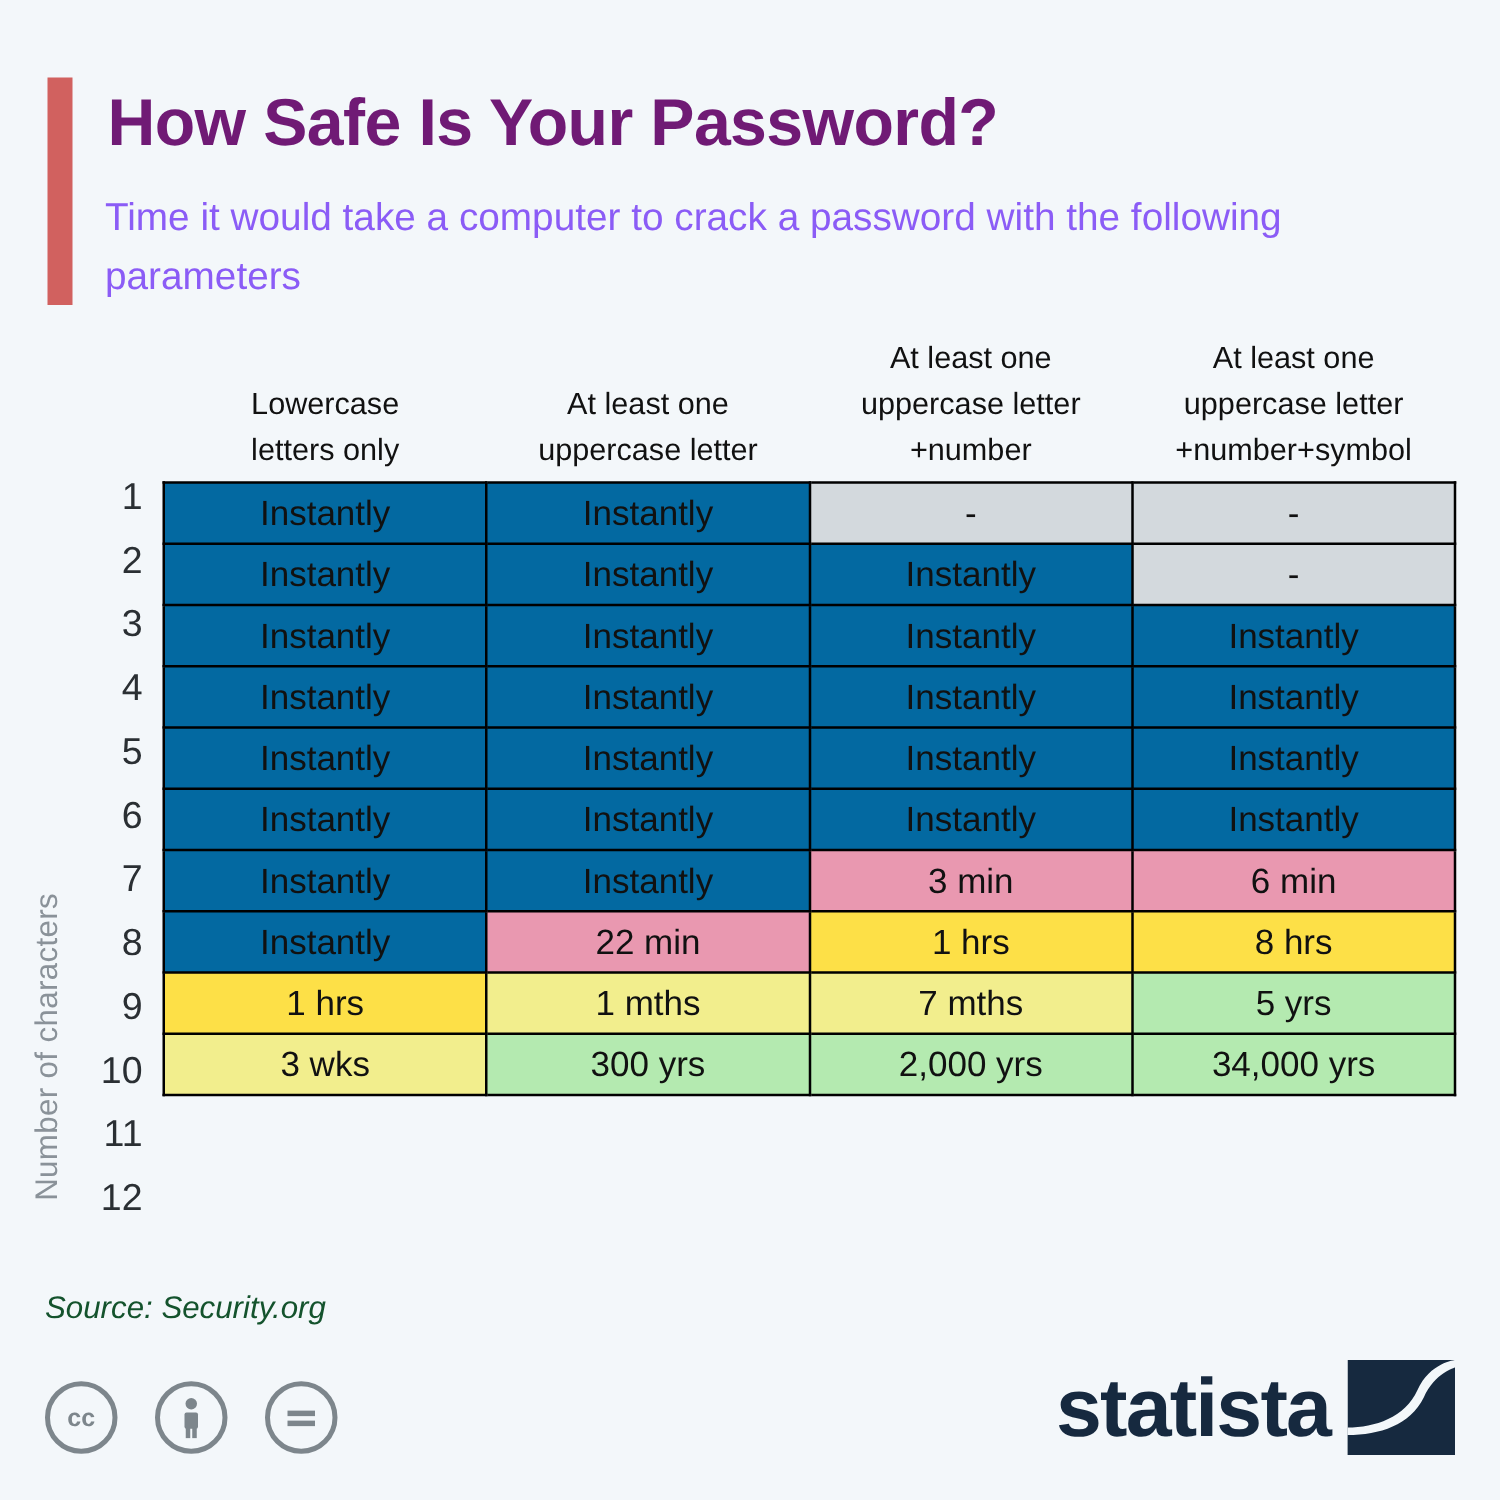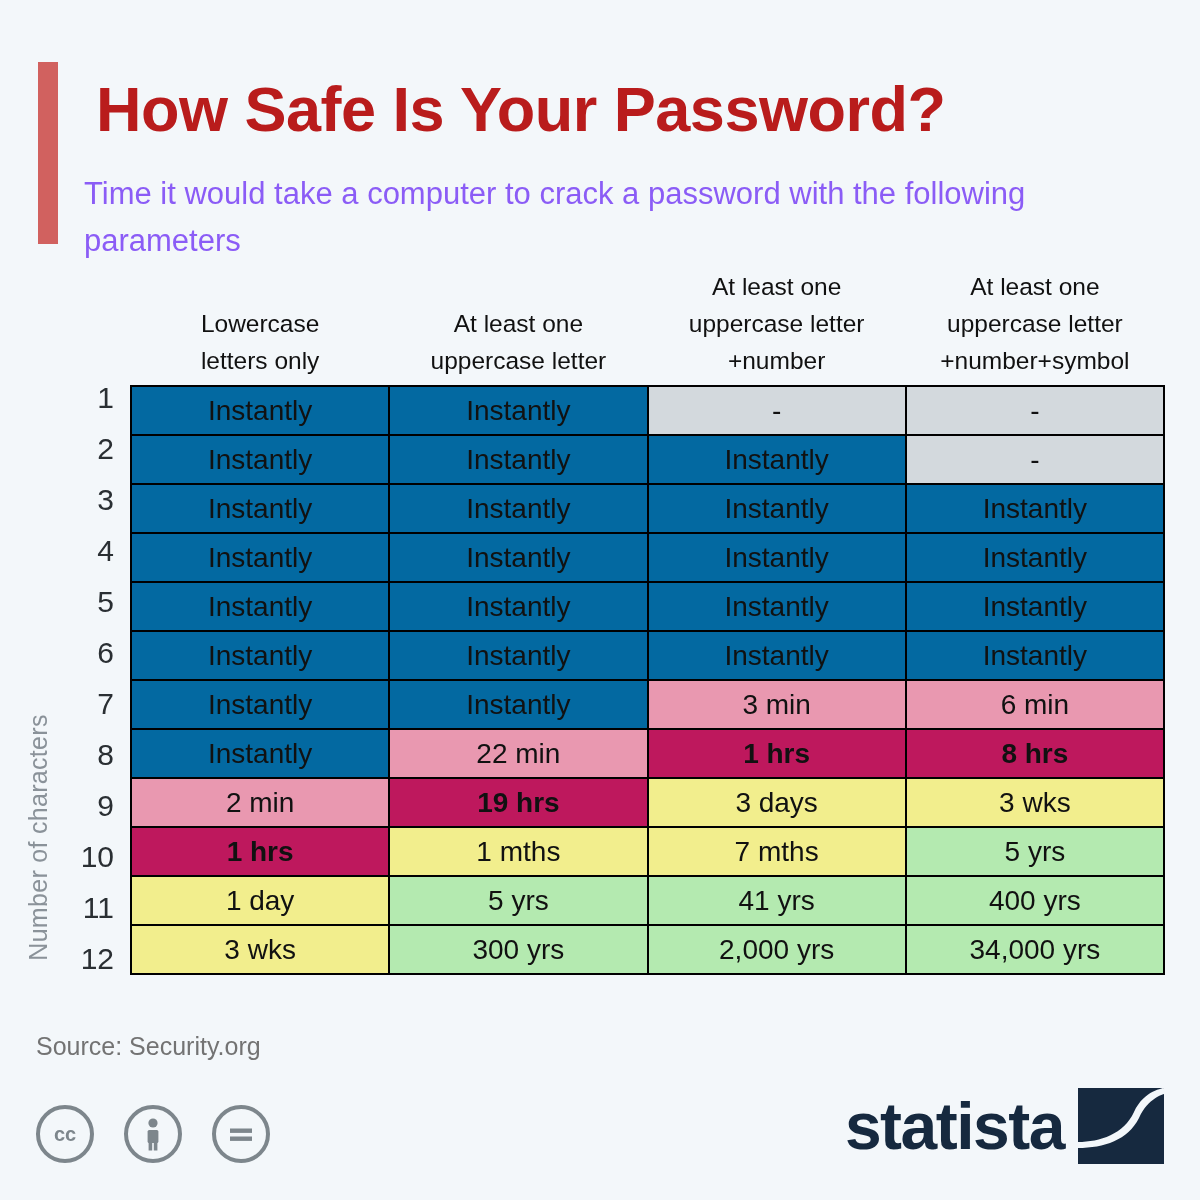--- a/index.html
+++ b/index.html
@@ -24,26 +24,26 @@
   }
   #accent-bar {
     position: absolute;
     left: 0;
     top: 2px;
     width: 20px;
     height: 182px;
     background: #d1615f;
   }
   #title {
-    margin: 12px;
+    margin: 2px;
     padding-left: 46px;
-    font-size: 63px;
+    font-size: 53px;
     line-height: 74px;
     font-weight: bold;
-    color: #b91c1c;
+    color: #701a75;
     letter-spacing: -0.5px;
   }
   #subtitle {
     margin: 0;
     padding-left: 46px;
     padding-top: 12px;
     font-size: 31px;
     line-height: 47px;
     font-weight: normal;
     color: #8b5cf6;
@@ -114,32 +114,33 @@
     text-align: right;
     font-size: 30px;
     color: #2a2f33;
     padding-right: 4px;
     box-sizing: border-box;
   }
 
   
   .sev-red    { background: #0369a1; }
   .sev-pink   { background: #e998b0; }
-  .sev-orange { background: #be185d; font-weight: bold; }
+  .sev-orange { background: #fde047; }
   .sev-yellow { background: #f2ee8d; }
   .sev-green  { background: #b4eab0; }
   .sev-na     { background: #d3d9dd; }
 
   
   #source {
     position: absolute;
     left: 36px;
     top: 1032px;
     font-size: 25px;
-    color: #737373;
+    color: #14532d;
+    font-style: italic;
   }
   #cc-icons {
     position: absolute;
     left: 36px;
     top: 1105px;
     display: flex;
     gap: 30px;
     align-items: center;
   }
   .cc-badge {
@@ -275,36 +276,24 @@
           <td class="sev-pink">3 min</td>
           <td class="sev-pink">6 min</td>
         </tr>
         <tr>
           <td class="sev-red">Instantly</td>
           <td class="sev-pink">22 min</td>
           <td class="sev-orange">1 hrs</td>
           <td class="sev-orange">8 hrs</td>
         </tr>
         <tr>
-          <td class="sev-pink">2 min</td>
-          <td class="sev-orange">19 hrs</td>
-          <td class="sev-yellow">3 days</td>
-          <td class="sev-yellow">3 wks</td>
-        </tr>
-        <tr>
           <td class="sev-orange">1 hrs</td>
           <td class="sev-yellow">1 mths</td>
           <td class="sev-yellow">7 mths</td>
           <td class="sev-green">5 yrs</td>
-        </tr>
-        <tr>
-          <td class="sev-yellow">1 day</td>
-          <td class="sev-green">5 yrs</td>
-          <td class="sev-green">41 yrs</td>
-          <td class="sev-green">400 yrs</td>
         </tr>
         <tr>
           <td class="sev-yellow">3 wks</td>
           <td class="sev-green">300 yrs</td>
           <td class="sev-green">2,000 yrs</td>
           <td class="sev-green">34,000 yrs</td>
         </tr>
       </tbody>
   </table>
 </div>

